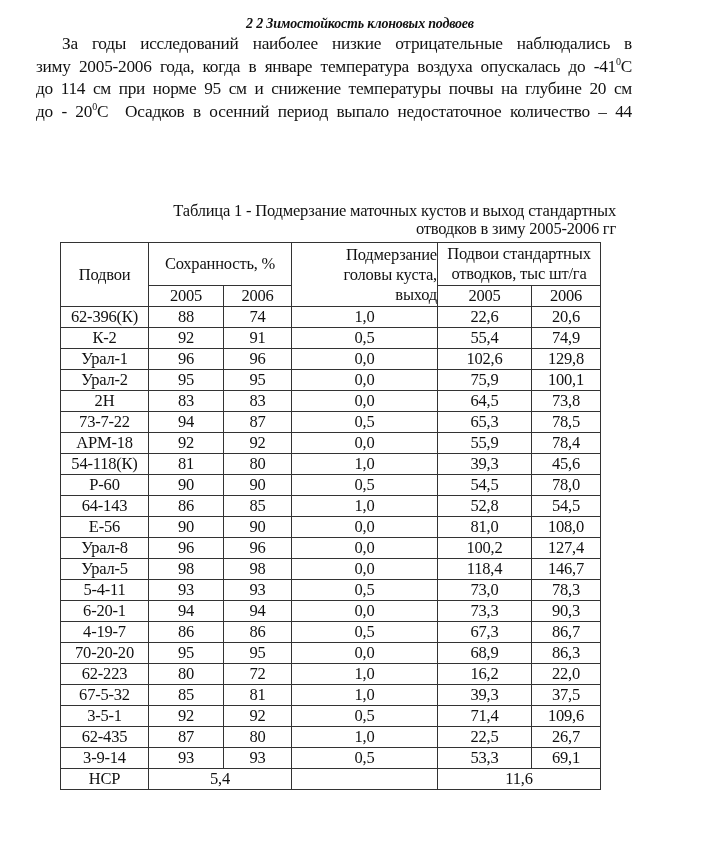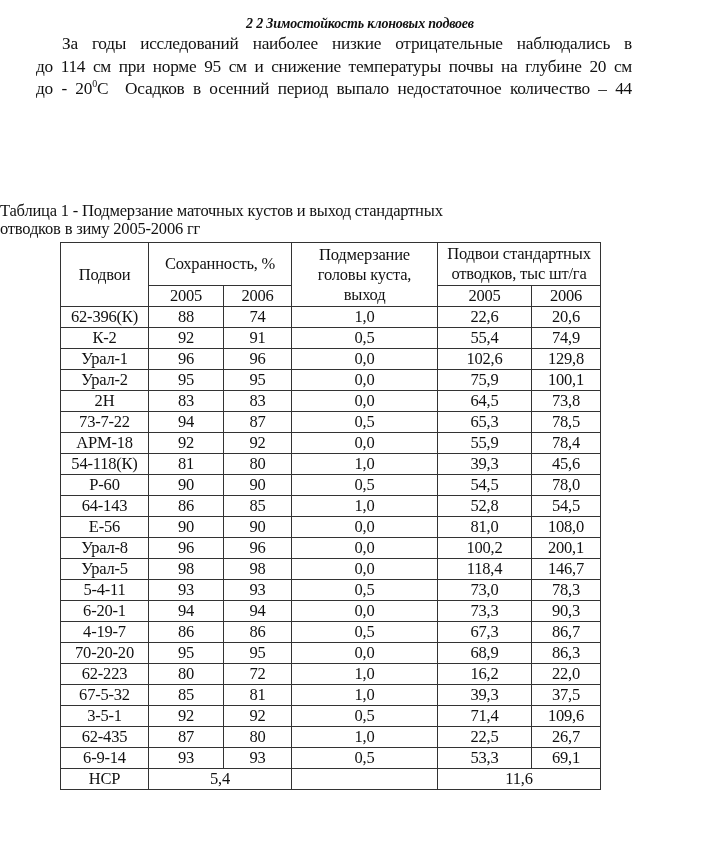--- a/index.html
+++ b/index.html
@@ -6,38 +6,39 @@
   body { width: 720px; height: 846px; position: relative; overflow: hidden;
          font-family: "Liberation Serif", "DejaVu Serif", serif; color: #111; }
   .heading { position: absolute; top: 16px; left: 0; width: 720px; text-align: center;
              font-style: italic; font-weight: bold; font-size: 14px; letter-spacing: -0.2px; }
   .para { position: absolute; left: 36px; width: 596px; top: 33px; font-size: 17.3px;
           line-height: 22.6px; text-align: justify; letter-spacing: -0.25px; }
   .para .line { display: block; white-space: nowrap; text-align: justify; text-align-last: justify; }
   .para .line.first { text-indent: 26px; }
   .para .line.last { text-align-last: left; }
   sup { font-size: 10px; vertical-align: super; line-height: 0; }
-  .caption { position: absolute; top: 202px; left: 0; width: 616px; text-align: left;
+  .caption { position: absolute; top: 202px; left: 0; width: 616px; text-align: right;
              font-size: 16.5px; line-height: 18px; letter-spacing: -0.2px; }
   table { position: absolute; left: 60px; top: 242px; border-collapse: collapse;
           font-size: 16.5px; letter-spacing: -0.2px; }
   td, th { border: 1.4px solid #333; text-align: center; font-weight: normal; padding: 0;
            height: 20px; line-height: 20px; }
   th { line-height: 20px; }
   .c0 { width: 87px; } .c1 { width: 74px; } .c2 { width: 67px; }
-  .c3 { width: 145px; } .c4 { width: 93px; } .c5 { width: 68px; }
+  .c3 { width: 145px; text-align: right; } .c4 { width: 93px; } .c5 { width: 68px; }
   .hdr-tall { height: 42px; }
 </style>
 </head>
 <body>
 
 <div class="heading">2 2 Зимостойкость клоновых подвоев</div>
 
 <div class="para">
   <span class="line first">За годы исследований наиболее низкие отрицательные наблюдались в</span>
+  <span class="line"><span>зиму 2005-2006 года, когда в январе температура воздуха опускалась до -41</span><sup>0</sup><span>C</span></span>
   <span class="line">до 114 см при норме 95 см и снижение температуры почвы на глубине 20 см</span>
   <span class="line"><span>до - 20</span><sup>0</sup><span style="white-space:pre">C  Осадков в осенний период выпало недостаточное количество – 44</span></span>
 </div>
 
 <div class="caption">
   <div>Таблица 1 - Подмерзание маточных кустов и выход стандартных</div>
   <div>отводков в зиму 2005-2006 гг</div>
 </div>
 
 <table>
@@ -150,21 +151,21 @@
         <td>0,0</td>
         <td>81,0</td>
         <td>108,0</td>
       </tr>
       <tr>
         <td>Урал-8</td>
         <td>96</td>
         <td>96</td>
         <td>0,0</td>
         <td>100,2</td>
-        <td>200,1</td>
+        <td>127,4</td>
       </tr>
       <tr>
         <td>Урал-5</td>
         <td>98</td>
         <td>98</td>
         <td>0,0</td>
         <td>118,4</td>
         <td>146,7</td>
       </tr>
       <tr>
@@ -225,21 +226,21 @@
       </tr>
       <tr>
         <td>62-435</td>
         <td>87</td>
         <td>80</td>
         <td>1,0</td>
         <td>22,5</td>
         <td>26,7</td>
       </tr>
       <tr>
-        <td>6-9-14</td>
+        <td>3-9-14</td>
         <td>93</td>
         <td>93</td>
         <td>0,5</td>
         <td>53,3</td>
         <td>69,1</td>
       </tr>
     </tbody>
   <tfoot>
     <tr>
       <td>НСР</td>

